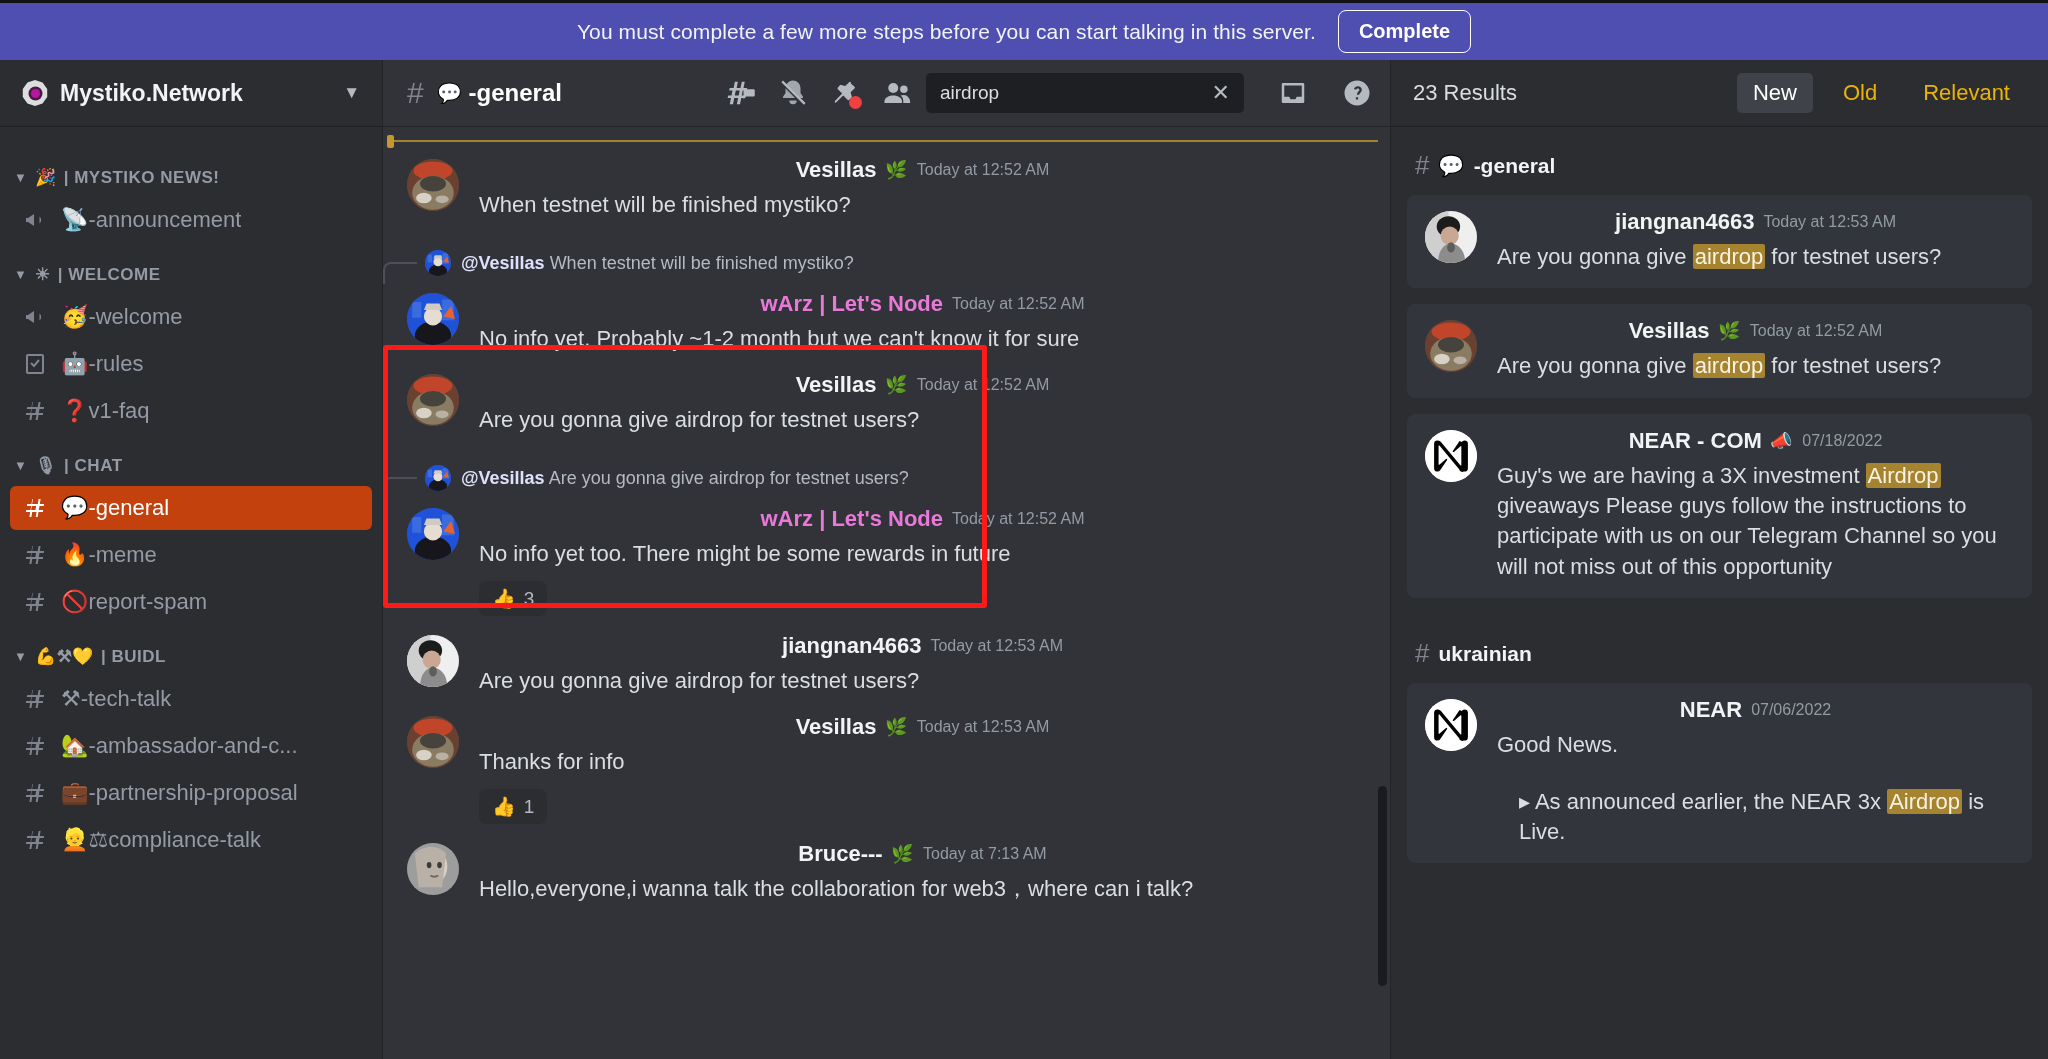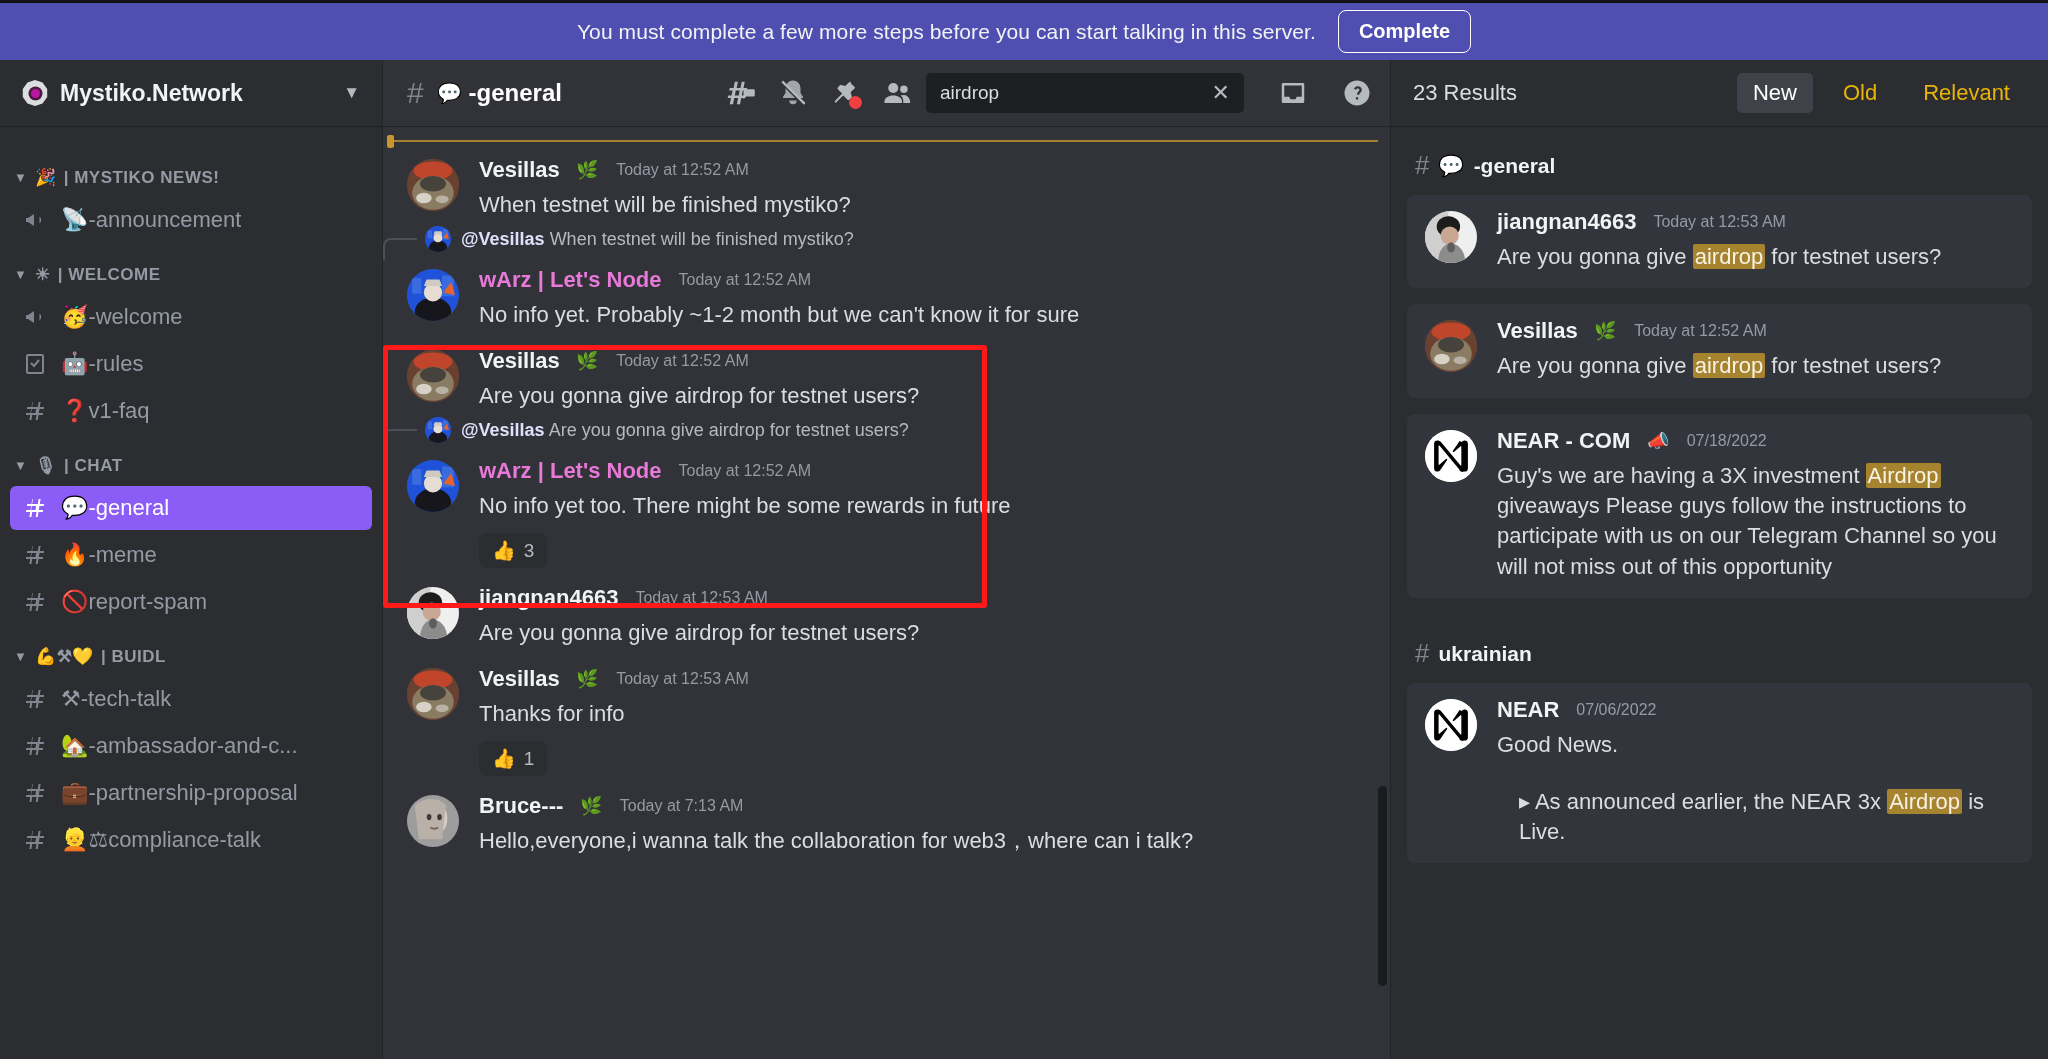--- a/index.html
+++ b/index.html
@@ -66,21 +66,21 @@
     letter-spacing: .5px; cursor: pointer;
   }
   .cat .cat-chev { font-size: 13px; color: #949ba4; width: 14px; }
   .cat-emoji { font-size: 17px; }
   .chan {
     display: flex; align-items: center; gap: 13px;
     margin: 3px 10px; padding: 9px 12px;
     border-radius: 6px; cursor: pointer;
     color: #949ba4; font-size: 22px;
   }
-  .chan.active { background: #8b5cf6; color: #ffffff; }
+  .chan.active { background: #c2410c; color: #ffffff; }
   .chan .ci { width: 26px; flex: none; display: flex; align-items: center; justify-content: center; color: #80848e; }
   .chan.active .ci { color: #ffffff; }
   .chan-label { white-space: nowrap; overflow: hidden; text-overflow: ellipsis; }
 
   
   .main { flex: 1; min-width: 0; display: flex; flex-direction: column; background: #313338; }
   .chan-header {
     height: 66px; min-height: 66px;
     display: flex; align-items: center; gap: 14px;
     padding: 0 18px 0 24px;
@@ -107,27 +107,27 @@
   .x-btn { color: #b5bac1; font-size: 22px; cursor: pointer; padding: 0 4px; line-height: 1; }
 
   
   .msgs { flex: 1; overflow: hidden; position: relative; padding-top: 6px; }
   .unread-divider { height: 2px; background: #a4812f; margin: 8px 12px 4px 8px; position: relative; }
   .unread-divider::before { content:""; position:absolute; left:-4px; top:-5px; width:7px; height:13px; background:#c7962f; border-radius:2px;}
   .msg { display: flex; gap: 20px; padding: 13px 24px 6px 24px; }
   .avatar { width: 52px; height: 52px; border-radius: 50%; flex: none; overflow: hidden; background: #4a4d55; }
   .avatar svg { width: 100%; height: 100%; display: block; }
   .msg-body { min-width: 0; flex: 1; }
-  .msg-head { display: flex; align-items: center; gap: 17px; line-height: 1; margin-bottom: 9px; }
+  .msg-head { display: flex; align-items: center; gap: 9px; line-height: 1; margin-bottom: 9px; justify-content: center; }
   .author { font-size: 22px; font-weight: bold; color: #f2f3f5; }
   .author.pink { color: #e979d8; }
   .badge-leaf { font-size: 18px; }
   .ts { font-size: 16px; color: #949ba4; }
   .msg-text { font-size: 22px; color: #dbdee1; line-height: 1.38; word-wrap: break-word; }
-  .reply-ctx { display: flex; align-items: center; gap: 10px; margin: 0 0 4px 0; padding-left: 42px; position: relative; }
+  .reply-ctx { display: flex; align-items: center; gap: 10px; margin: 24px 0 4px 0; padding-left: 42px; position: relative; }
   .reply-spine { position: absolute; left: 0; top: 12px; width: 34px; height: 22px;
     border-left: 2px solid #4e5058; border-top: 2px solid #4e5058; border-top-left-radius: 8px; }
   .mini-av { width: 26px; height: 26px; border-radius: 50%; flex: none; overflow:hidden; background:#4a4d55;}
   .mini-av svg { width: 100%; height:100%; display:block;}
   .reply-snip { font-size: 18px; color: #b5bac1; white-space: nowrap; overflow: hidden; text-overflow: ellipsis; }
   .reply-snip b { color: #dee0fc; font-weight: bold; }
   .reactions { margin-top: 12px; display: flex; gap: 8px; }
   .reaction {
     background: #2b2d31; border: 1px solid transparent; border-radius: 8px;
     padding: 5px 12px; display: flex; align-items: center; gap: 8px;

